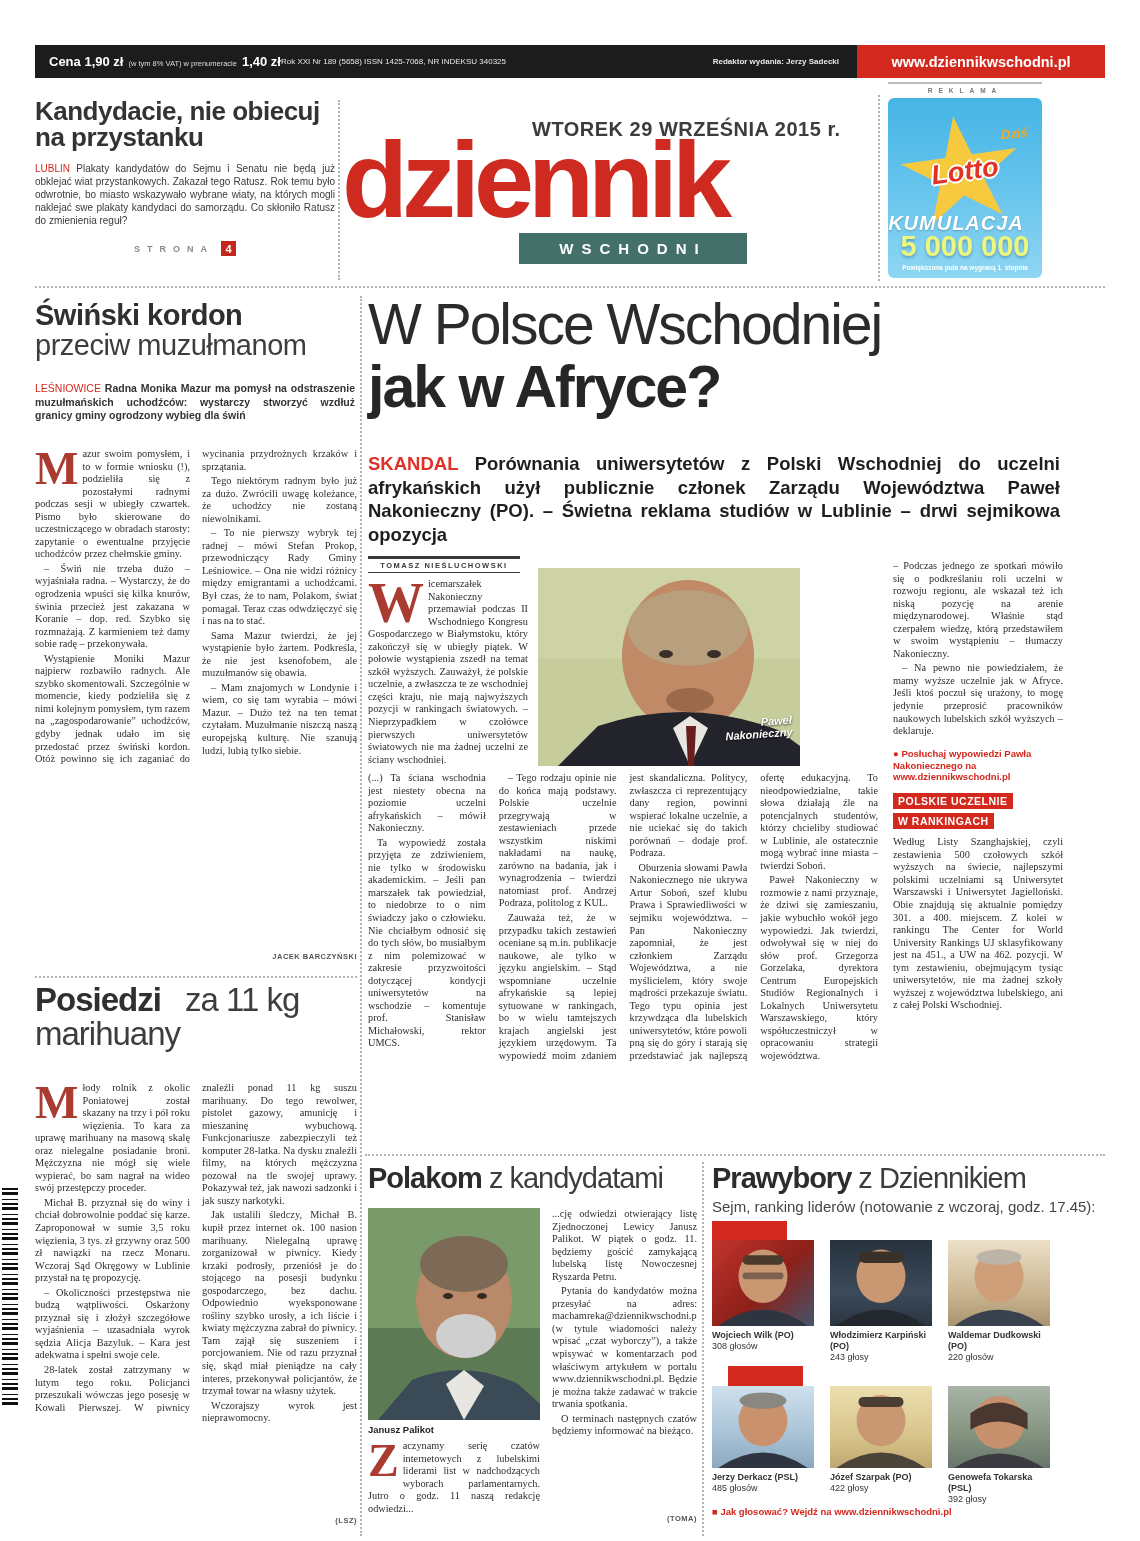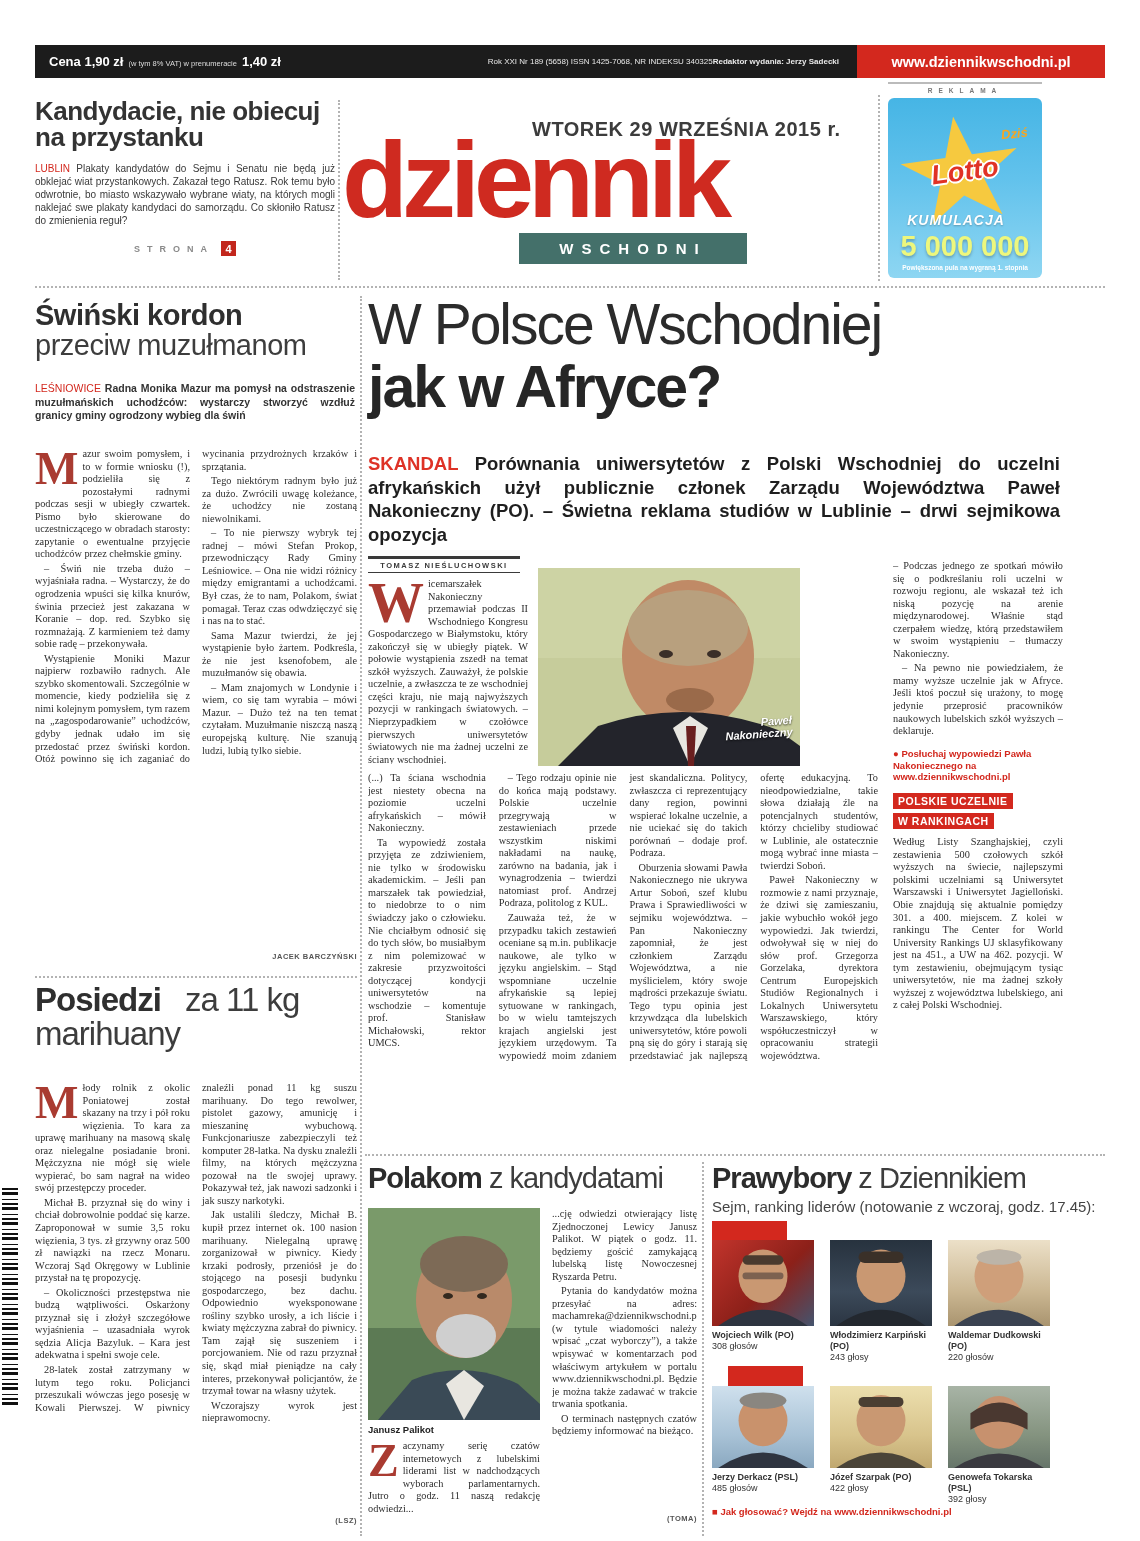--- a/index.html
+++ b/index.html
@@ -5,21 +5,21 @@
   html,body{margin:0;padding:0;background:#f4f4f2;}
   #page{position:relative;width:1140px;height:1541px;background:#fff;margin:0 auto;
         font-family:"Liberation Sans","DejaVu Sans",sans-serif;color:#2e2e2e;overflow:hidden;}
   .abs{position:absolute;}
 
   
   .topbar{left:35px;top:45px;width:1070px;height:33px;background:#1c1c1c;display:flex;align-items:center;color:#fff;}
   .tb-left{display:flex;align-items:baseline;gap:5px;padding-left:14px;white-space:nowrap;}
   .tb-bold{font-weight:bold;font-size:13px;}
   .tb-small{font-size:7.5px;color:#ddd;}
-  .tb-mid{flex:1;text-align:right;font-size:8px;color:#e8e8e8;white-space:nowrap;}
+  .tb-mid{flex:1;text-align:left;font-size:8px;color:#e8e8e8;white-space:nowrap;}
   .tb-ed{font-size:8px;color:#e8e8e8;white-space:nowrap;padding-right:18px;font-weight:bold;}
   .tb-site{width:248px;height:33px;background:#d3281e;display:flex;align-items:center;justify-content:center;
            font-weight:bold;font-size:14.5px;color:#fff;white-space:nowrap;}
 
   
   .teaser{left:35px;top:98px;width:300px;}
   .teaser h2{margin:0;font-size:26px;line-height:1.0;letter-spacing:-0.5px;color:#333;}
   .teaser .lead{margin-top:12px;font-size:10px;line-height:1.3;text-align:justify;color:#3a3a3a;}
   .tag-red{color:#d3281e;font-weight:normal;}
   .strona{margin-top:14px;display:flex;align-items:center;justify-content:center;gap:7px;}
@@ -38,21 +38,21 @@
   .ad .rule{border-top:2px solid #bbb;margin-bottom:3px;}
   .ad .lbl{text-align:center;font-size:6.5px;letter-spacing:6px;color:#777;font-weight:bold;}
   .ad .box{position:relative;margin-top:4px;height:180px;border-radius:6px;overflow:hidden;
            background:linear-gradient(180deg,#46b5e5 0%,#62c2ec 45%,#8ed6f2 100%);}
   .ad .star{position:absolute;left:12px;top:18px;width:122px;height:114px;background:#f6c93f;transform:rotate(-8deg);
             clip-path:polygon(50% 0%,61% 35%,98% 35%,68% 57%,79% 91%,50% 70%,21% 91%,32% 57%,2% 35%,39% 35%);}
   .ad .dzis{position:absolute;right:14px;top:28px;font-size:13px;font-weight:bold;font-style:italic;color:#f5a623;transform:rotate(-6deg);}
   .ad .brand{position:absolute;left:0;right:0;top:58px;text-align:center;font-size:27px;font-weight:bold;font-style:italic;
              color:#e03226;transform:rotate(-8deg);
              text-shadow:-2px 0 #fff,2px 0 #fff,0 -2px #fff,0 2px #fff,-1px -1px #fff,1px 1px #fff,-1px 1px #fff,1px -1px #fff;}
-  .ad .kum{position:absolute;left:0;right:18px;top:114px;text-align:center;font-size:14px;font-weight:bold;font-style:italic;
+  .ad .kum{position:absolute;left:0;right:18px;top:114px;text-align:center;font-size:20px;font-weight:bold;font-style:italic;
            color:#fff;letter-spacing:1px;text-shadow:0 1px 2px rgba(0,0,0,0.25);}
   .ad .amount{position:absolute;left:0;right:0;top:132px;text-align:center;font-size:29px;font-weight:bold;
               color:#edf77d;text-shadow:0 2px 3px rgba(0,0,0,0.25);}
   .ad .note{position:absolute;left:4px;right:4px;top:166px;text-align:center;font-size:6.5px;color:#fff;font-weight:bold;}
 
   
   .hdots{border-top:2px dotted #b3b3b3;height:0;}
   .vdots{border-left:2px dotted #b3b3b3;width:0;}
 
   

